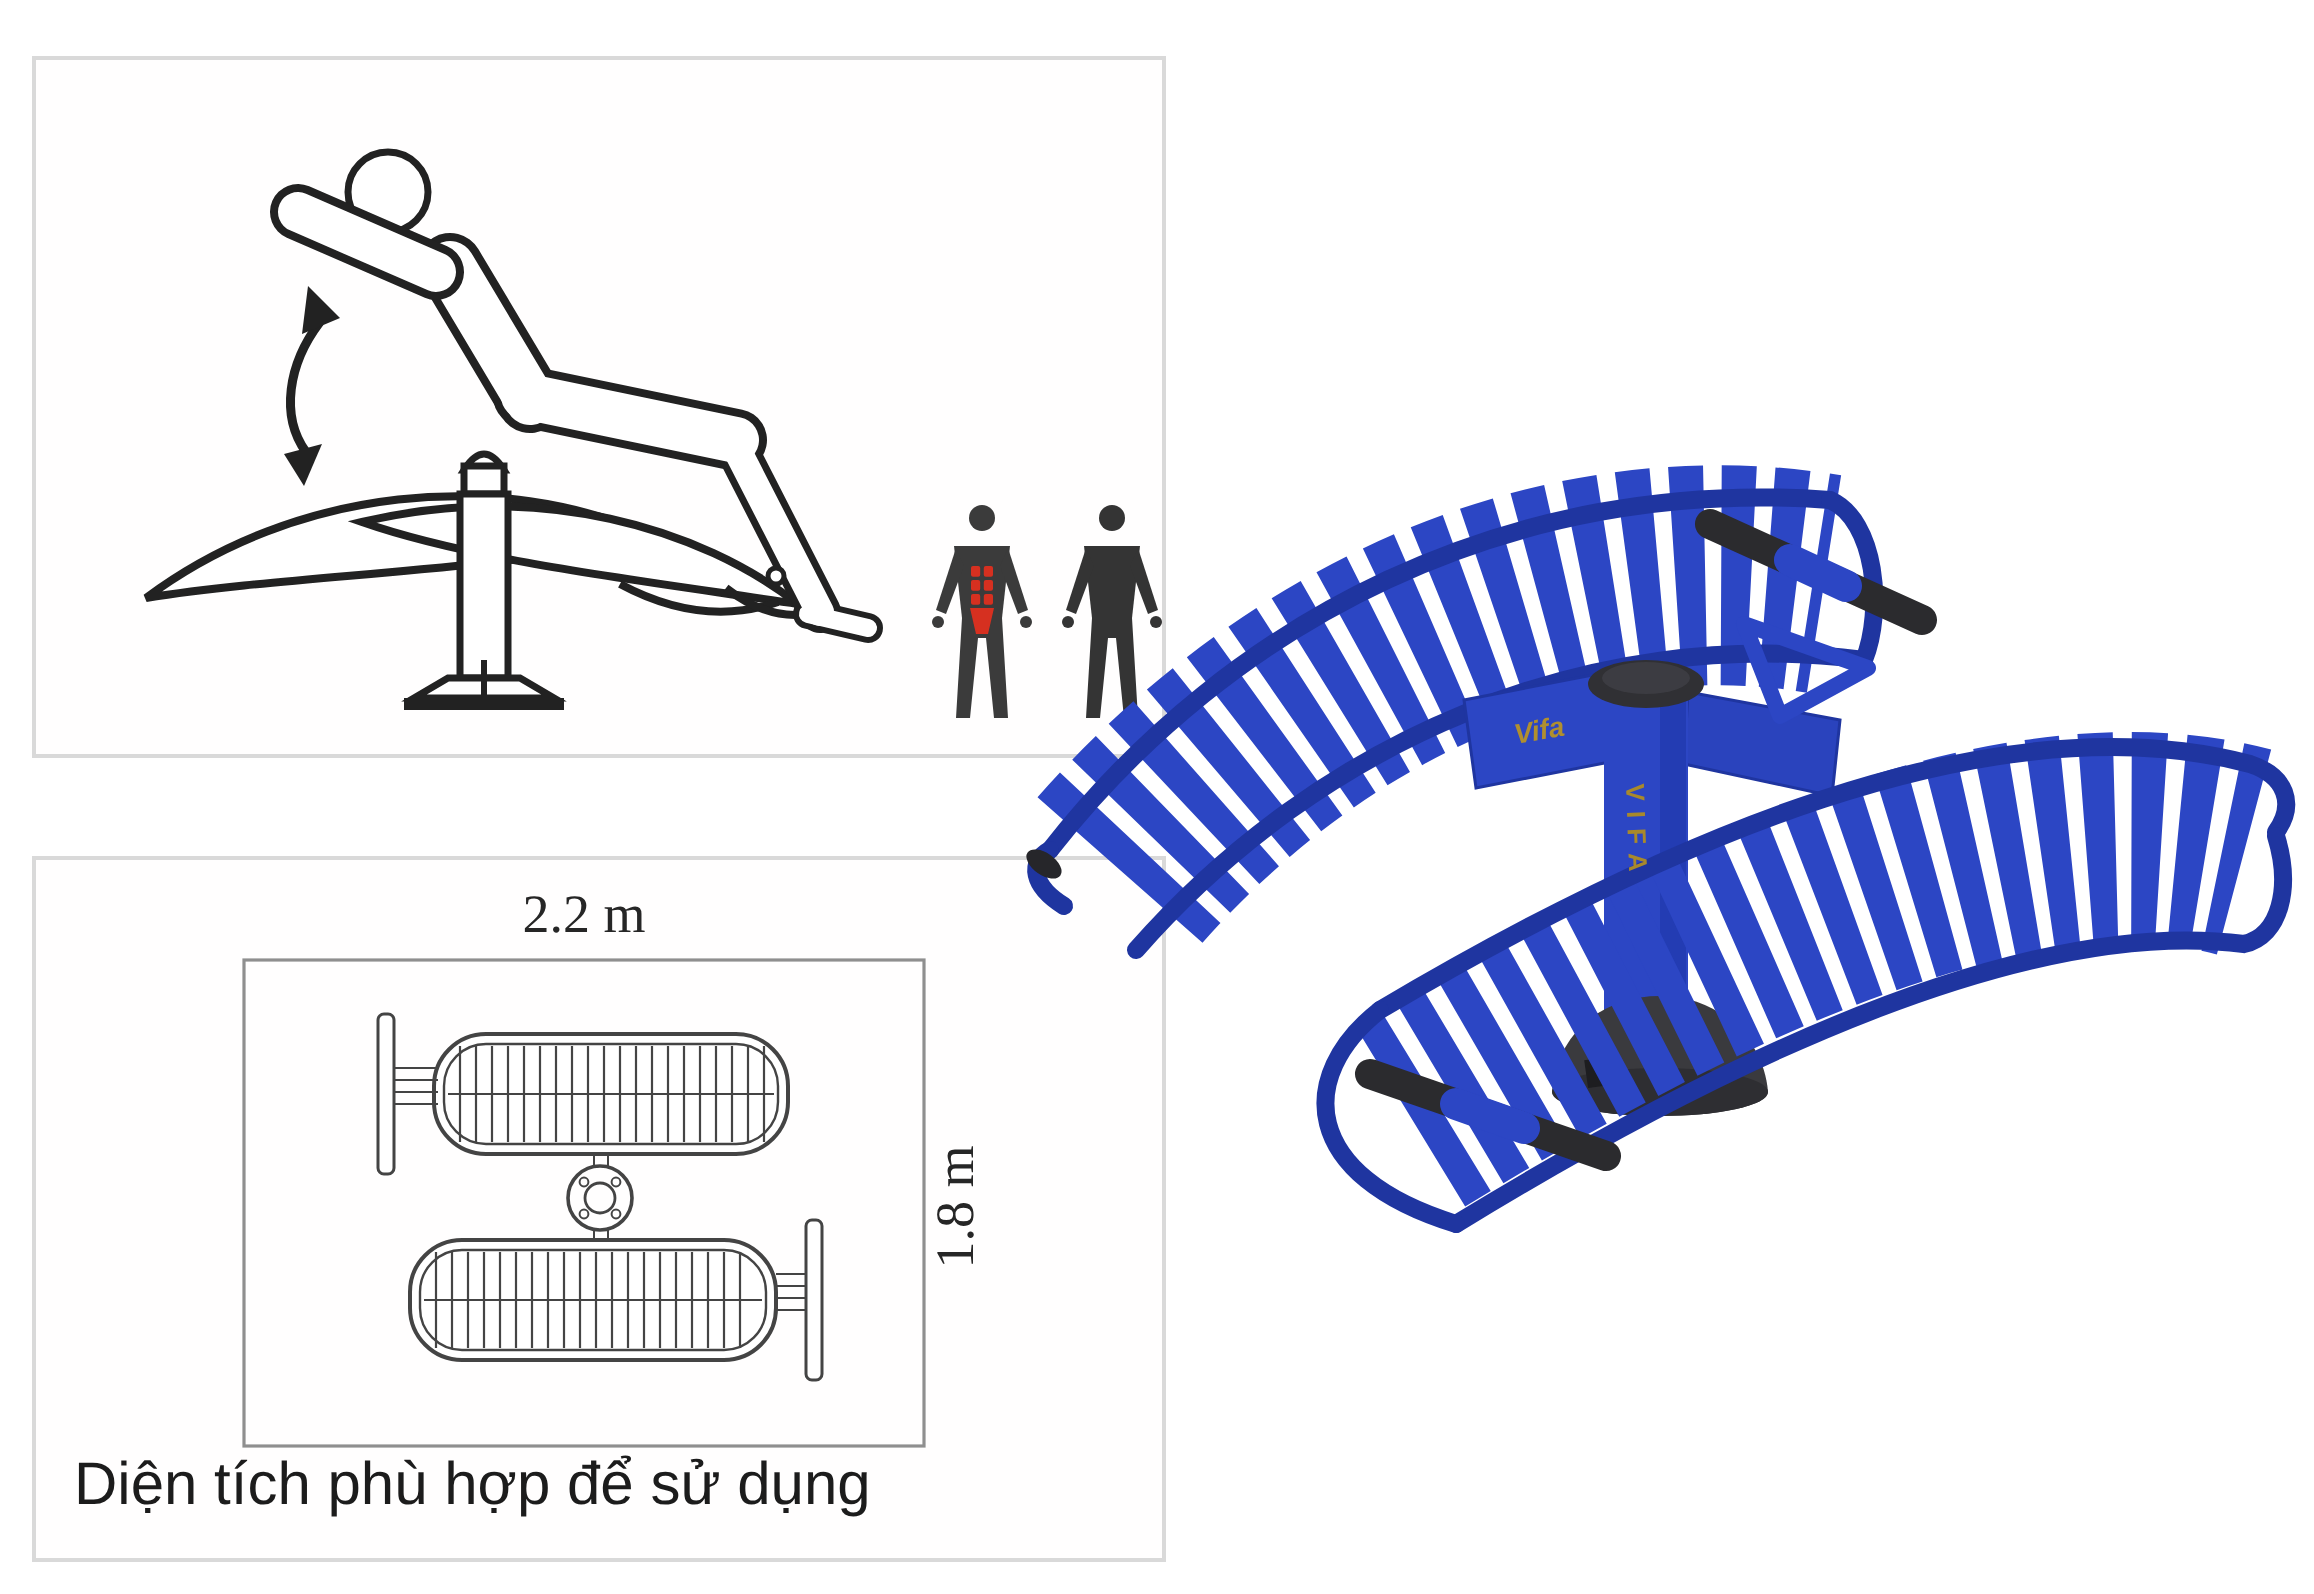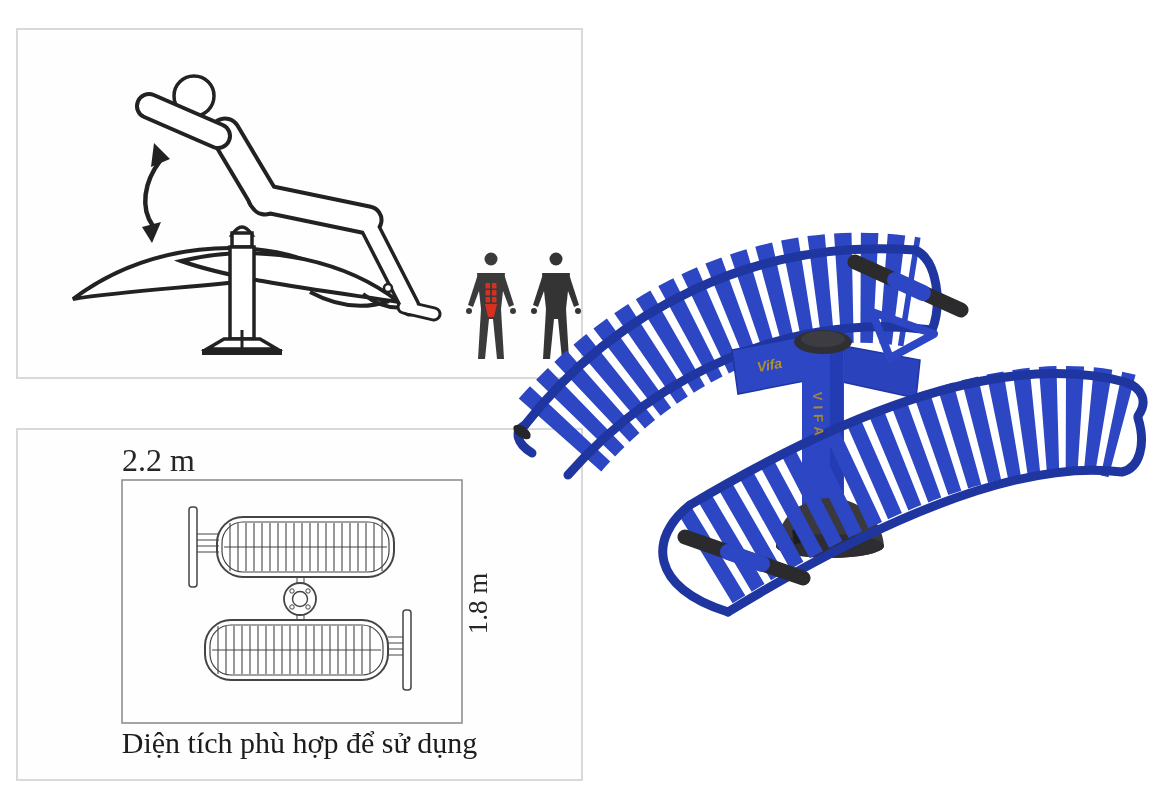--- a/index.html
+++ b/index.html
@@ -1,27 +1,27 @@
 <!DOCTYPE html>
 <html><head>
 <meta charset="utf-8">
 <style>
   html,body{margin:0;padding:0;background:#fff;}
   .stage{position:relative;width:1157px;height:797px;background:#ffffff;overflow:hidden;
          font-family:"Liberation Sans",sans-serif;}
   .panel{position:absolute;background:#fffefe;border:2px solid #d9d9d9;box-sizing:border-box;}
   .panel-usage{left:16px;top:28px;width:567px;height:351px;}
   .panel-footprint{left:16px;top:428px;width:567px;height:353px;}
-  .dim-h{position:absolute;left:104px;top:12px;width:340px;text-align:left;
-         font-family:"Liberation Serif",serif;font-size:32px;color:#262626;}
+  .dim-h{position:absolute;left:104px;top:12px;width:340px;text-align:center;
+         font-family:"Liberation Serif",serif;font-size:27px;color:#262626;}
   .dim-v{position:absolute;left:405px;top:158px;width:110px;text-align:center;
          font-family:"Liberation Serif",serif;font-size:27px;color:#262626;
          transform:rotate(-90deg);}
-  .caption{position:absolute;left:0;top:296px;width:100%;text-align:center;
-           font-family:Liberation Serif, serif;font-size:30px;color:#1c1c1c;}
+  .caption{position:absolute;left:0;top:296px;width:100%;
+           font-family:Liberation Sans, sans-serif;font-size:30px;color:#1c1c1c;padding-left:19px;}
   .render{position:absolute;left:500px;top:230px;width:657px;height:410px;}
   .watermark{position:absolute;left:528px;top:444px;width:250px;height:130px;pointer-events:none;}
   .wm-logo{position:absolute;left:15px;top:2px;}
   .wm-brand{position:absolute;left:5px;top:80px;width:240px;font-weight:bold;font-size:26px;
             color:#4b7d92;letter-spacing:0px;transform:scaleX(.9);transform-origin:left;
             white-space:nowrap;}
   .wm-tagline{position:absolute;left:20px;top:106px;width:220px;font-style:italic;
               font-size:11.5px;color:#ee8f4e;white-space:nowrap;}
   svg{display:block;}
 </style>

